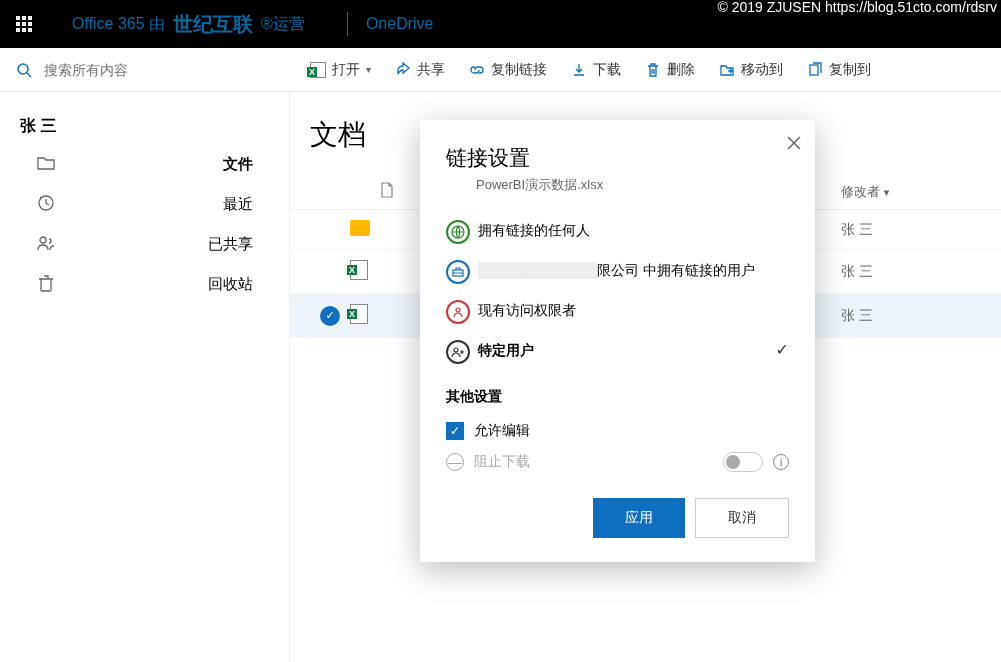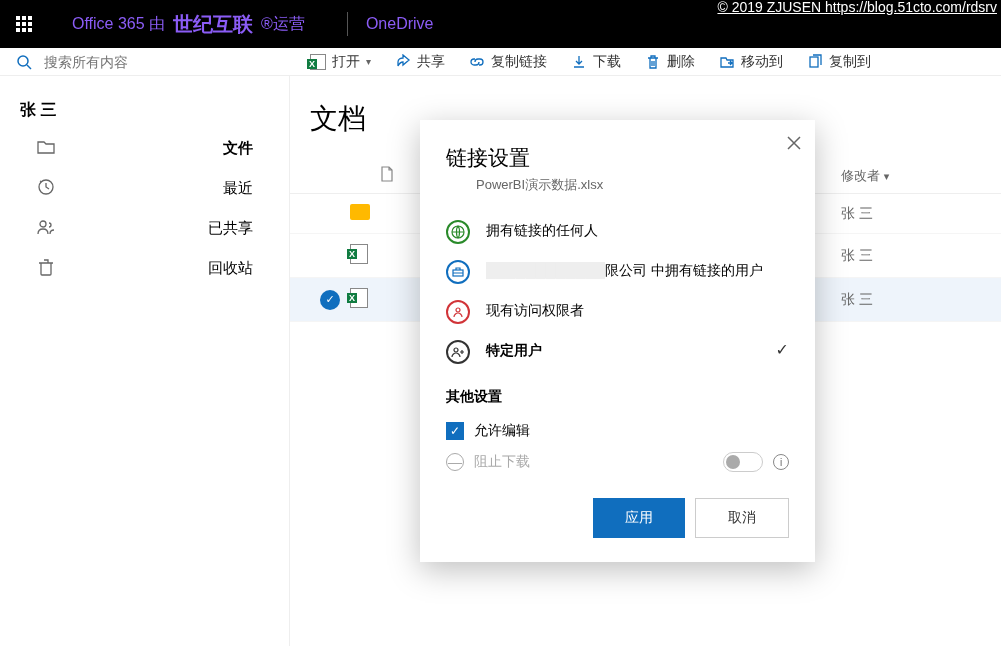--- a/index.html
+++ b/index.html
@@ -1,27 +1,27 @@
 <!DOCTYPE html>
 <html><head>
 <meta charset="utf-8">
 <style>
 * { box-sizing: border-box; margin: 0; padding: 0; font-family: "Segoe UI", "Microsoft YaHei", sans-serif; }
 body { width: 1001px; height: 662px; overflow: hidden; background: #fff; position: relative; }
 
-.topbar { height: 48px; background: #000; color: #8b5cf6; display: flex; align-items: center; }
+.topbar { height: 48px; background: #000; color: #0369a1; display: flex; align-items: center; }
 .waffle { width: 48px; height: 48px; display: flex; align-items: center; justify-content: center; cursor: pointer; }
 .waffle-grid { display: grid; grid-template-columns: repeat(3, 4px); grid-gap: 2px; }
 .waffle-grid span { width: 4px; height: 4px; background: #fff; }
 .brand { padding: 0 24px; font-size: 16px; display: flex; align-items: center; gap: 8px; }
 .brand .bold { font-weight: 700; font-size: 20px; }
 .divider-v { width: 1px; height: 24px; background: #555; margin: 0 18px; }
 .app-name { font-size: 16px; }
 
-.commandbar { height: 28px; display: flex; align-items: center; border-bottom: 1px solid #eee; padding: 0 16px; gap: 4px; }
+.commandbar { height: 44px; display: flex; align-items: center; border-bottom: 1px solid #eee; padding: 0 16px; gap: 4px; }
 .search-area { display: flex; align-items: center; gap: 12px; width: 280px; color: #106ebe; }
 .search-area input { border: none; outline: none; font-size: 14px; color: #666; width: 200px; }
 .cmd-btn { display: flex; align-items: center; gap: 6px; padding: 0 10px; height: 36px; cursor: pointer; font-size: 14px; color: #333; }
 .cmd-btn .icon { color: #106ebe; }
 .chevron-small { font-size: 10px; color: #666; }
 
 .main { display: flex; height: calc(100% - 92px); }
 .sidebar { width: 290px; border-right: 1px solid #eee; padding-top: 16px; }
 .user-name { padding: 8px 20px; font-size: 16px; font-weight: 600; }
 .nav-item { display: flex; align-items: center; gap: 14px; padding: 10px 36px; cursor: pointer; font-size: 15px; justify-content: space-between; }
@@ -43,41 +43,41 @@
 .file-row .ficon { width: 30px; }
 .file-row .fname { flex: 1; }
 .file-row .fmod { width: 140px; color: #666; }
 .upload-hint { text-align: center; color: #888; font-size: 14px; margin-top: 40px; }
 
 .dialog { position: absolute; left: 420px; top: 120px; width: 395px; background: #fff; box-shadow: 0 8px 30px rgba(0,0,0,0.25); padding: 24px 26px; }
 .dialog-close { position: absolute; right: 14px; top: 14px; cursor: pointer; font-size: 18px; color: #666; }
 .dialog-title { font-size: 21px; font-weight: 400; margin-bottom: 4px; }
 .dialog-sub { font-size: 13px; color: #666; padding-left: 30px; margin-bottom: 18px; }
 .dialog-q { font-size: 14px; font-weight: 600; margin-bottom: 12px; }
-.opt-row { display: flex; align-items: flex-start; gap: 16px; padding: 8px 0; cursor: pointer; }
+.opt-row { display: flex; align-items: flex-start; gap: 8px; padding: 8px 0; cursor: pointer; }
 .opt-icon { width: 24px; height: 24px; border: 2px solid; border-radius: 50%; display: flex; align-items: center; justify-content: center; font-size: 11px; flex-shrink: 0; }
 .opt-text { font-size: 14px; line-height: 1.5; flex: 1; }
 .opt-check { color: #333; }
 .other-title { font-weight: 600; font-size: 14px; margin: 16px 0 10px; }
 .check-row { display: flex; align-items: center; gap: 10px; padding: 6px 0; font-size: 14px; }
 .checkbox-on { width: 18px; height: 18px; background: #106ebe; color: #fff; display: flex; align-items: center; justify-content: center; font-size: 12px; }
 .toggle-row { display: flex; align-items: center; gap: 10px; padding: 6px 0; font-size: 14px; color: #aaa; }
 .toggle { width: 40px; height: 20px; border: 1px solid #ccc; border-radius: 10px; position: relative; margin-left: auto; }
 .toggle::after { content: ""; width: 14px; height: 14px; background: #aaa; border-radius: 50%; position: absolute; left: 2px; top: 2px; }
 .info-i { width: 16px; height: 16px; border: 1px solid #888; border-radius: 50%; display: flex; align-items: center; justify-content: center; font-size: 10px; color: #666; }
 .dialog-actions { display: flex; justify-content: flex-end; gap: 10px; margin-top: 20px; }
 .btn-primary { background: #106ebe; color: #fff; border: none; padding: 10px 32px; font-size: 14px; cursor: pointer; }
 .btn-secondary { background: #fff; color: #333; border: 1px solid #ccc; padding: 10px 32px; font-size: 14px; cursor: pointer; }
 
 .folder-icon { width:20px; height:16px; background:#ffb900; border-radius:2px; display:inline-block; position:relative; }
 .excel-icon { width:18px; height:20px; background:#fff; border:1px solid #888; display:inline-block; position:relative; }
 .excel-icon::after { content:"X"; position:absolute; left:-4px; top:4px; background:#107c41; color:#fff; font-size:9px; padding:0 2px; font-weight:bold; }
 .check-circle { width:20px; height:20px; background:#106ebe; border-radius:50%; color:#fff; display:flex; align-items:center; justify-content:center; font-size:11px; }
 
-.watermark { position: absolute; right: 4px; top: -1px; font-size: 14px; color: #fff; z-index: 100; font-family: Arial, sans-serif; text-decoration: underline; }
+.watermark { position: absolute; right: 4px; top: -1px; font-size: 14px; color: #fff; z-index: 100; font-family: Arial, sans-serif; }
 
 .svgicon { width:16px; height:16px; }
 </style>
 </head>
 <body>
 
 <div class="watermark">© 2019 ZJUSEN https://blog.51cto.com/rdsrv</div>
 
 <div class="topbar">
   <div class="waffle">

